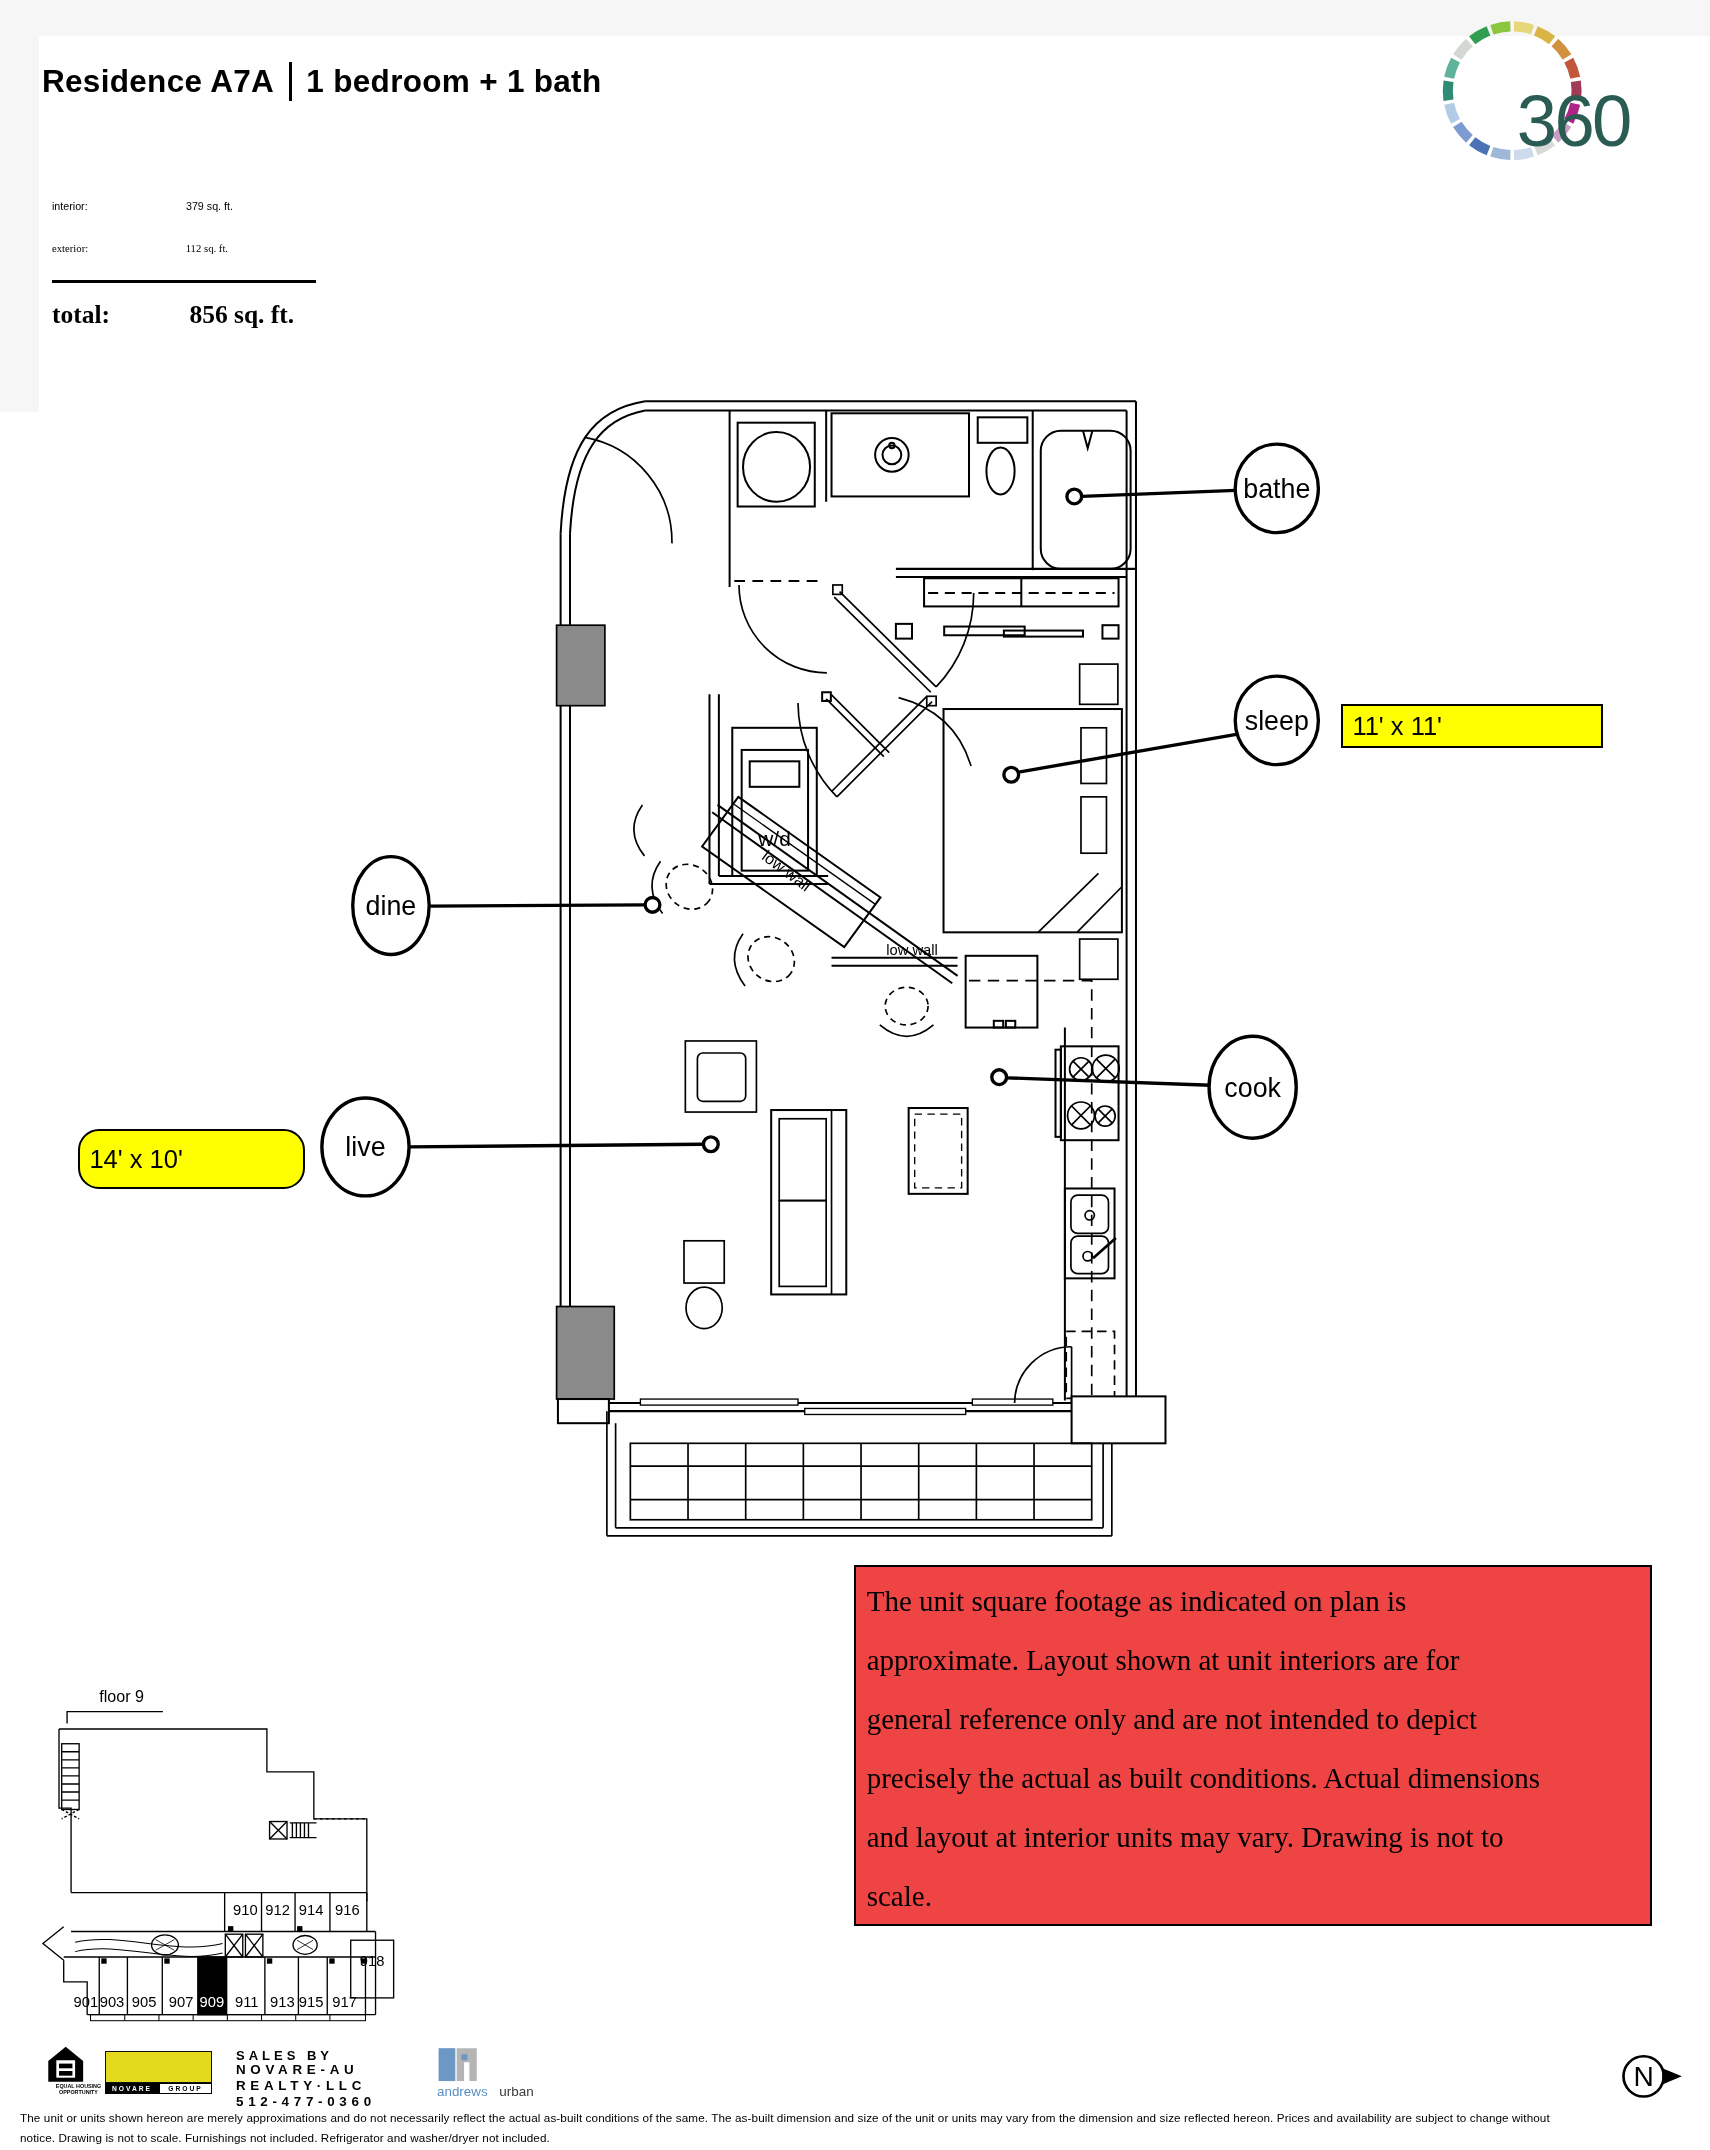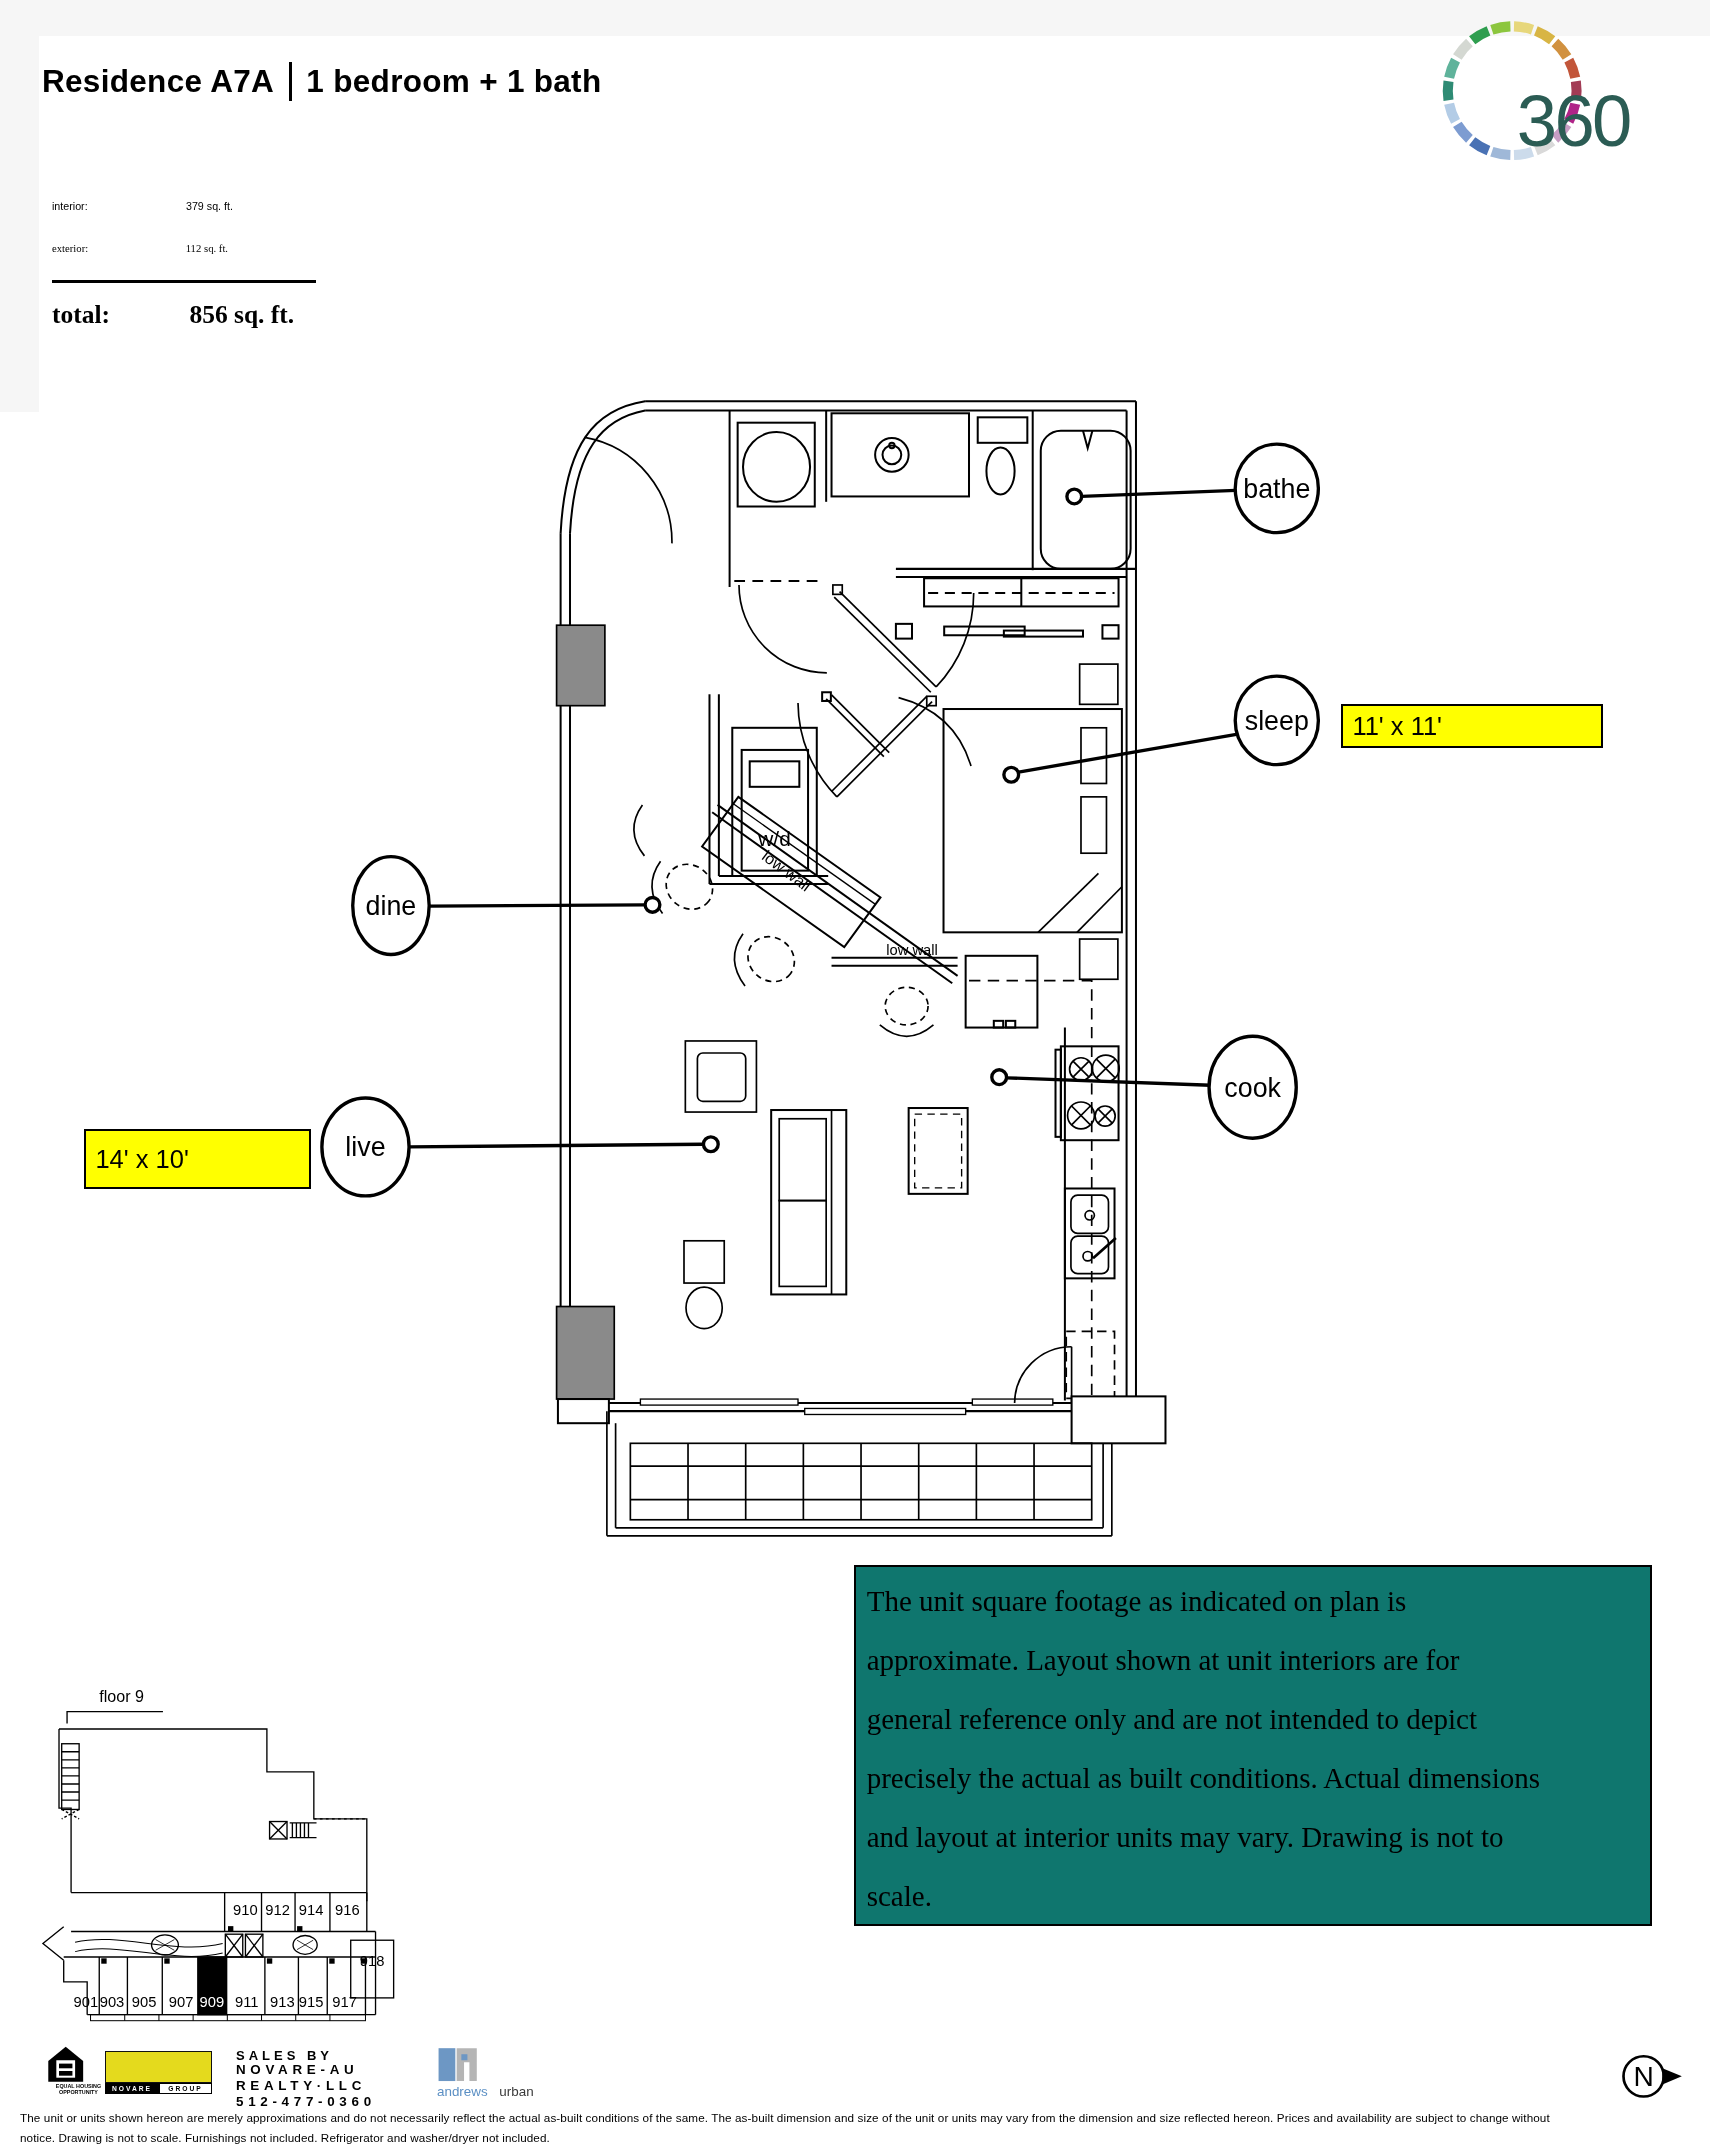--- a/index.html
+++ b/index.html
@@ -11,21 +11,21 @@
   .title-part{font-size:31.5px;font-weight:600;letter-spacing:0.3px;}
   .title-bar{width:2.7px;height:39px;background:#000;}
   .stat-row{position:absolute;white-space:nowrap;}
   .stat-label{display:inline-block;width:131px;}
   .stat-value{display:inline-block;}
   .stat-rule{position:absolute;left:52px;top:280px;width:264px;height:2.7px;background:#000;}
   .total-row{font-weight:bold;font-size:25.5px;font-family:Liberation Serif, serif;}
   
   .dim-box{background:#FFFF00;border:2.7px solid #000;display:flex;align-items:center;font-size:25.5px;}
   
-  .disclaimer{left:854px;top:1565px;width:798px;height:361px;background:#0f766e;border:2px solid #000;box-sizing:border-box;
+  .disclaimer{left:854px;top:1565px;width:798px;height:361px;background:#ef4444;border:2px solid #000;box-sizing:border-box;
     font-family:"Liberation Serif",serif;font-size:29px;line-height:59px;padding:5.4px 10.7px;}
   
   .fineprint{left:20px;font-size:11.7px;letter-spacing:0.1px;white-space:nowrap;}
   .sales{left:236px;top:2049px;font-weight:bold;line-height:1;}
   .sales .s1{font-size:13px;letter-spacing:4px;margin-bottom:1px;}
   .sales .s2{font-size:13.4px;letter-spacing:4.7px;margin-bottom:2.7px;}
   .eho-text{left:40px;top:2083px;width:77px;text-align:center;font-size:5.4px;font-weight:bold;line-height:6px;}
   .novare{left:105px;top:2051px;width:107px;}
   .novare .yellow{height:32px;background:#e4da1d;border:1.3px solid #111;box-sizing:border-box;}
   .novare .band{display:flex;height:11.4px;font-size:6.7px;font-weight:bold;letter-spacing:2px;}
@@ -403,21 +403,21 @@
   <g>
     <circle cx="2451" cy="3096" r="30" fill="#fff" stroke="#000" stroke-width="4"></circle>
     <text x="2451" y="3111" font-size="42" text-anchor="middle" fill="#000">N</text>
     <polygon points="2479,3084 2479,3108 2508,3096" fill="#000"></polygon>
   </g>
 </svg>
 
 <div class="abs dim-box" style="left:1341px;top:704px;width:262px;height:44px;padding-left:9.4px;box-sizing:border-box;">
   <span>11' x 11'</span>
 </div>
-<div class="abs dim-box" style="left:84px;top:1129px;width:227px;height:60px;padding-left:9.4px;box-sizing:border-box;">
+<div class="abs dim-box" style="left:78px;top:1129px;width:227px;height:60px;padding-left:9.4px;box-sizing:border-box;border-radius:21px;">
   <span>14' x 10'</span>
 </div>
 
 <div class="abs disclaimer">
   <div>The unit square footage as indicated on plan is</div>
   <div>approximate.  Layout shown at unit interiors are for</div>
   <div>general reference only and are not intended to depict</div>
   <div>precisely the actual as built conditions.  Actual dimensions</div>
   <div>and layout at interior units may vary.  Drawing is not to</div>
   <div>scale.</div>

